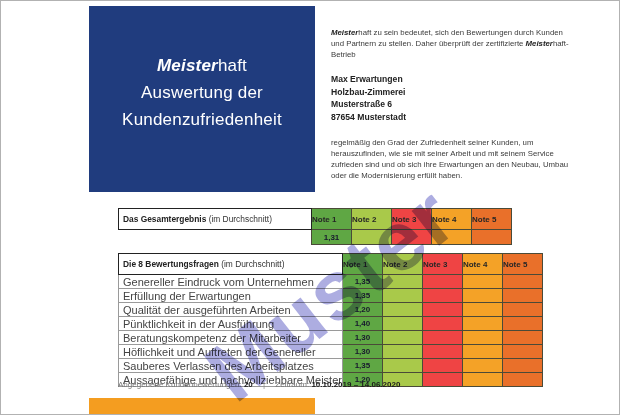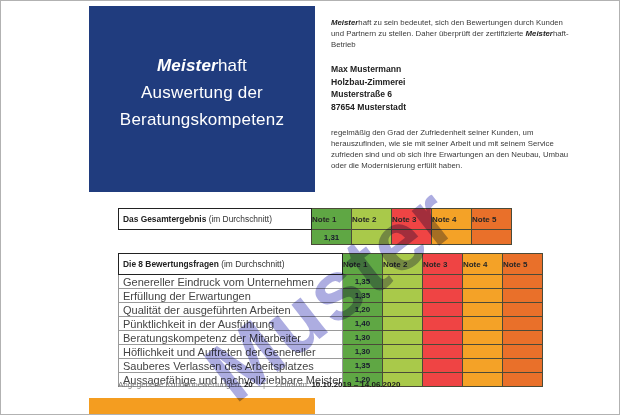--- a/index.html
+++ b/index.html
@@ -15,21 +15,21 @@
   
   .blue-box {
     position:absolute; left:88px; top:5px; width:226px; height:186px;
     background:#203c7e; color:#ffffff; text-align:center;
     padding-top:46px;
   }
   .blue-box .line { font-size:17px; line-height:27px; letter-spacing:.2px; }
   .brand-bold { font-weight:bold; font-style:italic; }
 
   
-  .intro-col { position:absolute; left:330px; top:16px; width:240px; color:#3a3a3a; }
+  .intro-col { position:absolute; left:330px; top:26px; width:240px; color:#3a3a3a; }
   .intro-col p { font-size:7.8px; line-height:11px; }
   .intro-col .mb { font-weight:bold; font-style:italic; color:#222; }
   .address { margin-top:13px; font-weight:bold; color:#222; font-size:8.6px; line-height:12.5px; }
   .para2 { margin-top:14px; }
 
   
   table { border-collapse:collapse; table-layout:fixed; position:absolute; }
   td { padding:0; overflow:hidden; white-space:nowrap; }
 
   .tbl { left:117px; }
@@ -85,27 +85,27 @@
   }
 </style>
 </head>
 <body>
 
 <div class="page">
 
   <div class="blue-box">
     <div class="line"><span class="brand-bold">Meister</span><span>haft</span></div>
     <div class="line">Auswertung der</div>
-    <div class="line">Beratungskompetenz</div>
+    <div class="line">Kundenzufriedenheit</div>
   </div>
 
   <div class="intro-col">
     <p><span class="mb">Meister</span><span>haft zu sein bedeutet, sich den Bewertungen durch Kunden und Partnern zu stellen. Daher überprüft der zertifizierte </span><span class="mb">Meister</span><span>haft-Betrieb</span></p>
     <div class="address">
-      <div>Max Mustermann</div>
+      <div>Max Erwartungen</div>
       <div>Holzbau-Zimmerei</div>
       <div>Musterstraße 6</div>
       <div>87654 Musterstadt</div>
     </div>
     <p class="para2">regelmäßig den Grad der Zufriedenheit seiner Kunden, um herauszufinden, wie sie mit seiner Arbeit und mit seinem Service zufrieden sind und ob sich ihre Erwartungen an den Neubau, Umbau oder die Modernisierung erfüllt haben.</p>
   </div>
 
   <table class="tbl tbl-overall">
     <tbody>
         <tr>

